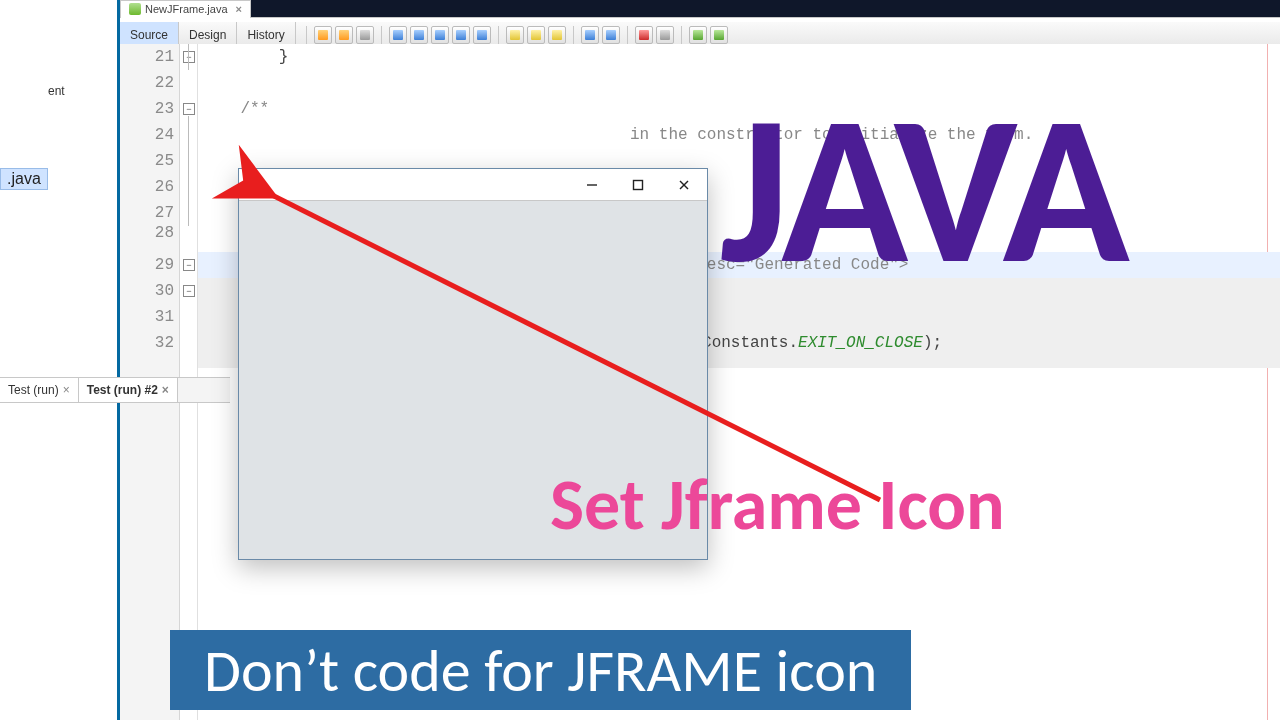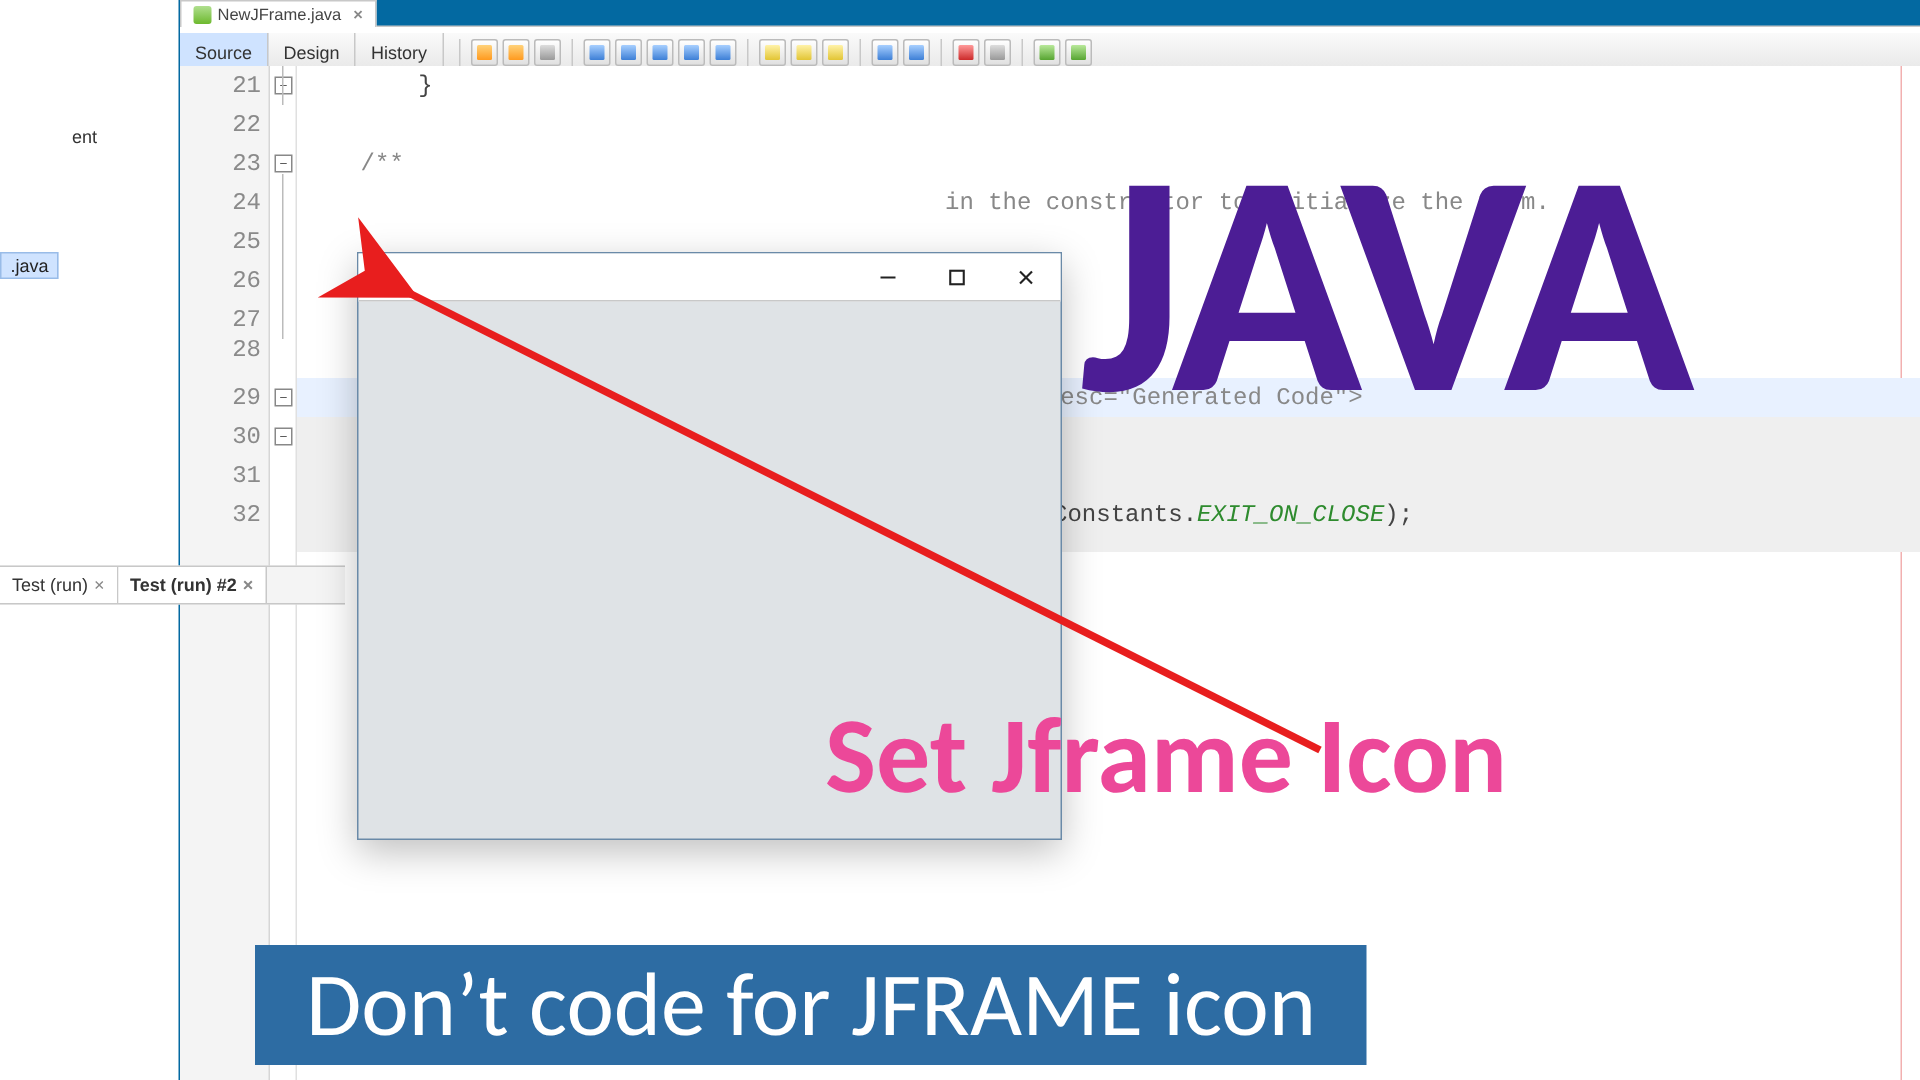--- a/index.html
+++ b/index.html
@@ -9,23 +9,24 @@
   background: #fff;
   font-family: "Segoe UI", Tahoma, sans-serif;
   overflow: hidden;
   position: relative;
 }
 
 
 .top-row {
   position: absolute;
   left: 120px; top: 0; right: 0; height: 18px;
-  background: #0369a1;
+  background: #0f172a;
   border-bottom: 1px solid #c8c8c8;
   display: flex;
+  align-items: center;
 }
 .file-tab {
   height: 18px;
   padding: 0 8px;
   background: #fff;
   border: 1px solid #c8c8c8;
   border-bottom: none;
   display: flex;
   align-items: center;
   font-size: 11px;
@@ -39,35 +40,35 @@
   display: inline-block;
 }
 .xclose { color:#888; font-weight:bold; cursor:pointer; margin-left:4px;}
 
 
 .sidebar {
   position: absolute;
   left: 0; top: 0; bottom: 0;
   width: 120px;
   background: #fff;
-  border-right: 1px solid #0369a1;
+  border-right: 3px solid #0369a1;
 }
 .sidebar .frag {
   position: absolute;
   font-size: 12px;
   color: #333;
   white-space: nowrap;
 }
 .jfile {
   position: absolute;
   left: 0; top: 168px;
   background: #cfe3ff;
   border: 1px solid #99bce8;
   padding: 1px 6px;
-  font-size: 12px;
+  font-size: 16px;
   color: #222;
 }
 
 
 .editor-toolbar {
   position: absolute;
   left: 120px; top: 22px; right: 0; height: 26px;
   background: linear-gradient(#fafafa,#e8e8e8);
   border-bottom: 1px solid #c8c8c8;
   display: flex;

